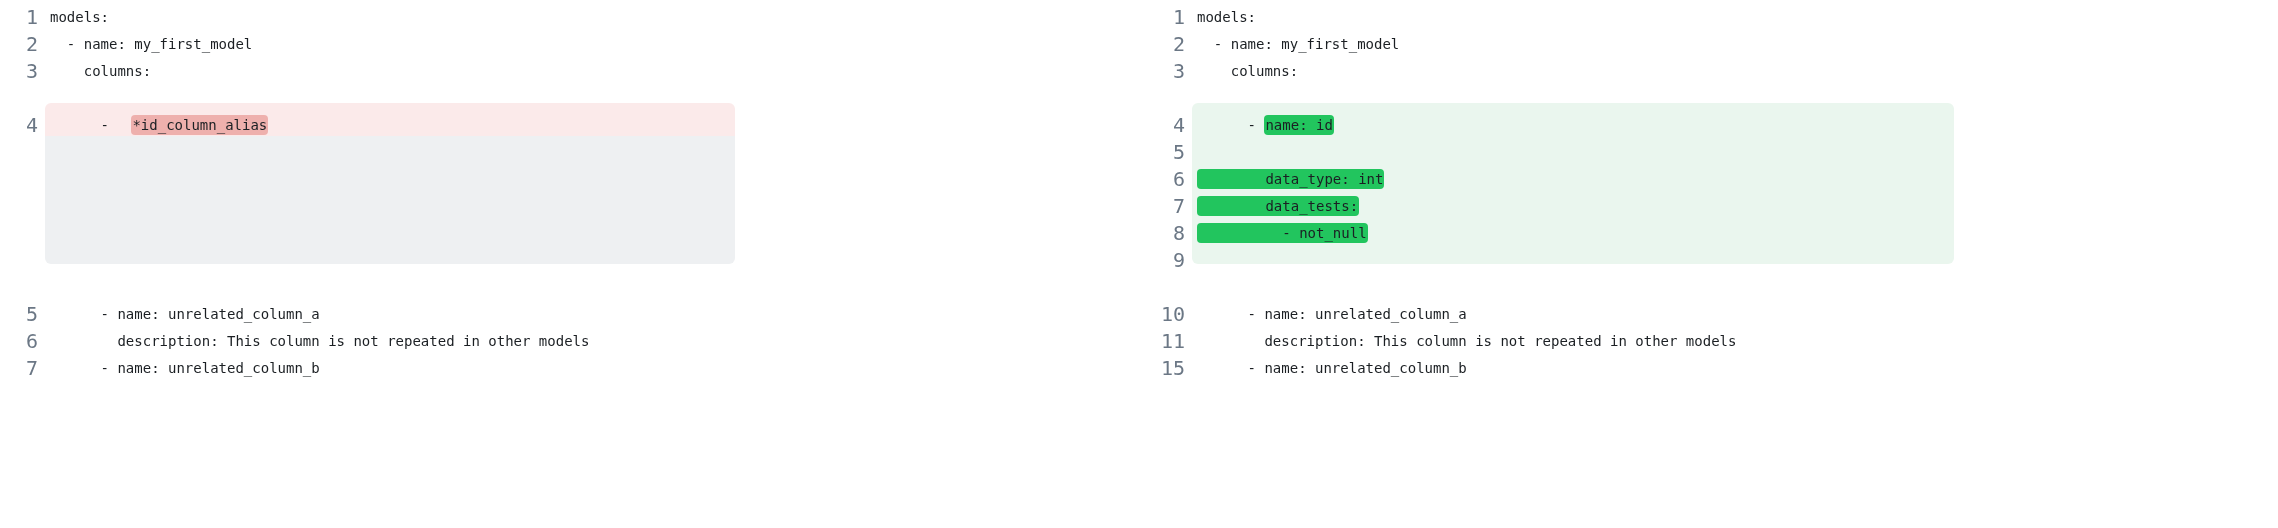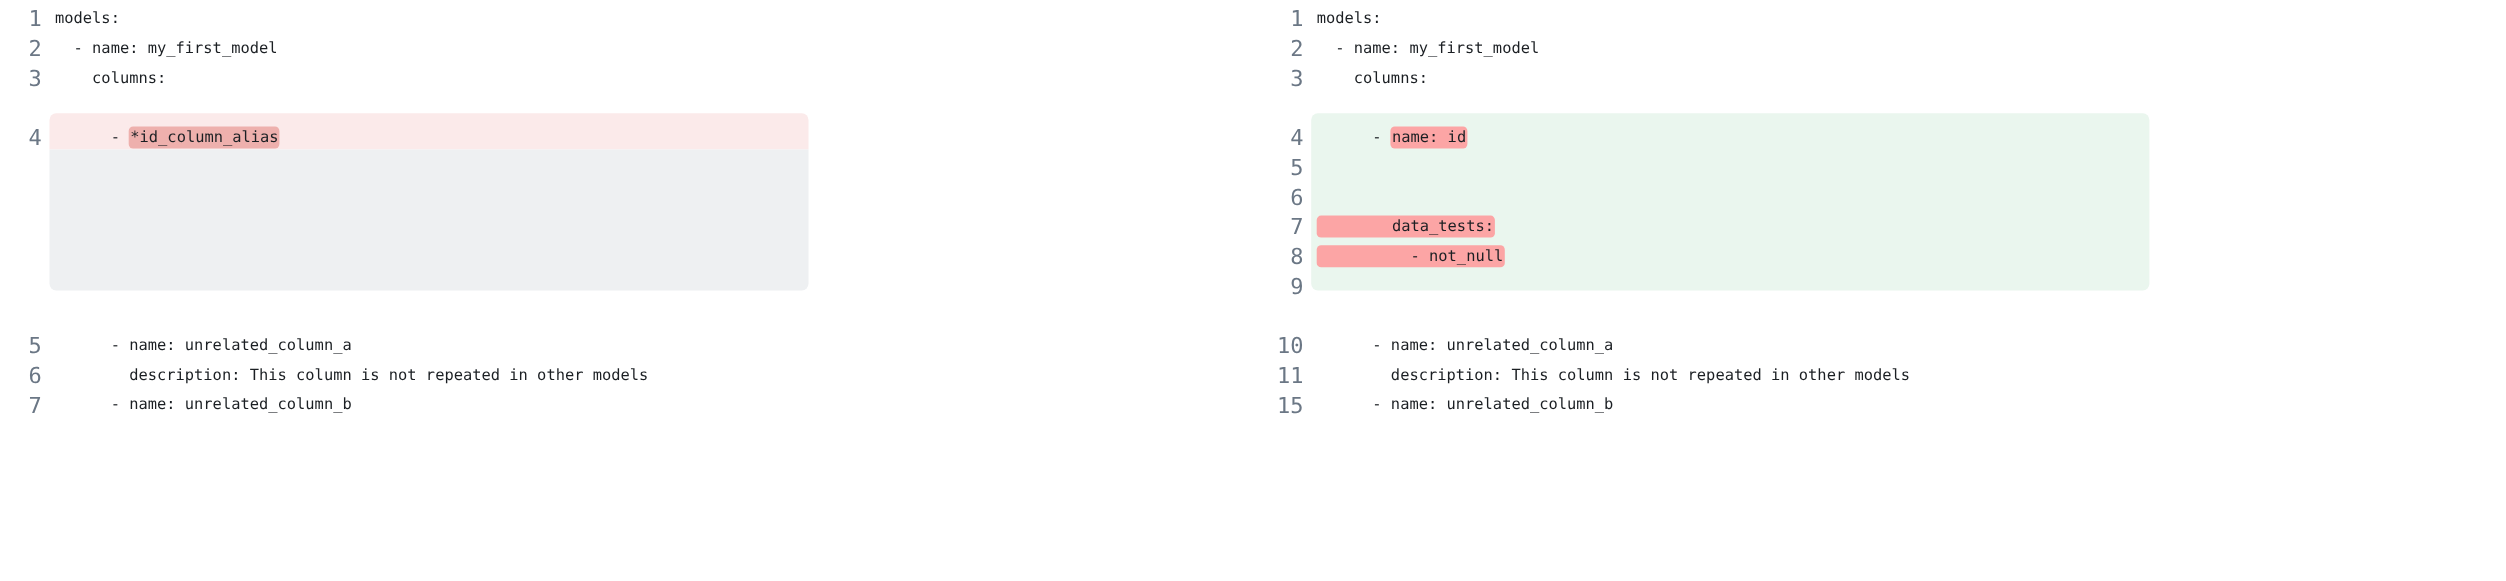--- a/index.html
+++ b/index.html
@@ -80,30 +80,30 @@
     padding-right: 0;
     user-select: none;
   }
   .code {
     padding-left: 12px;
     color: #1b1f23;
     white-space: pre;
     font-size: 14px;
   }
   .code .hl-add {
-    background: #fca5a5;
+    background: #22c55e;
     border-radius: 4px;
     padding: 2px 1px;
     margin: -2px 0;
   }
   .code .hl-del {
     background: #eeb0ad;
     border-radius: 4px;
     padding: 2px 1px;
-    margin: -2px 0;
+    margin: -2px 14px;
   }
   .spacer {
     height: 27px;
   }
   .pane-left .lines { padding-left: 0px; }
   .pane-right .lines { padding-left: 8px; }
 
   
   .lines { padding-top: 4px; }
 </style>
@@ -193,20 +193,21 @@
         <span class="ln">4</span>
         <span class="code"><span>      - </span><span class="hl-add">name: id</span></span>
       </div>
 
       <div class="line">
         <span class="ln">5</span>
       </div>
 
       <div class="line">
         <span class="ln">6</span>
+        <span class="code"><span class="hl-add">        data_type: int</span></span>
       </div>
 
       <div class="line">
         <span class="ln">7</span>
         <span class="code"><span class="hl-add">        data_tests:</span></span>
       </div>
 
       <div class="line">
         <span class="ln">8</span>
         <span class="code"><span class="hl-add">          - not_null</span></span>

